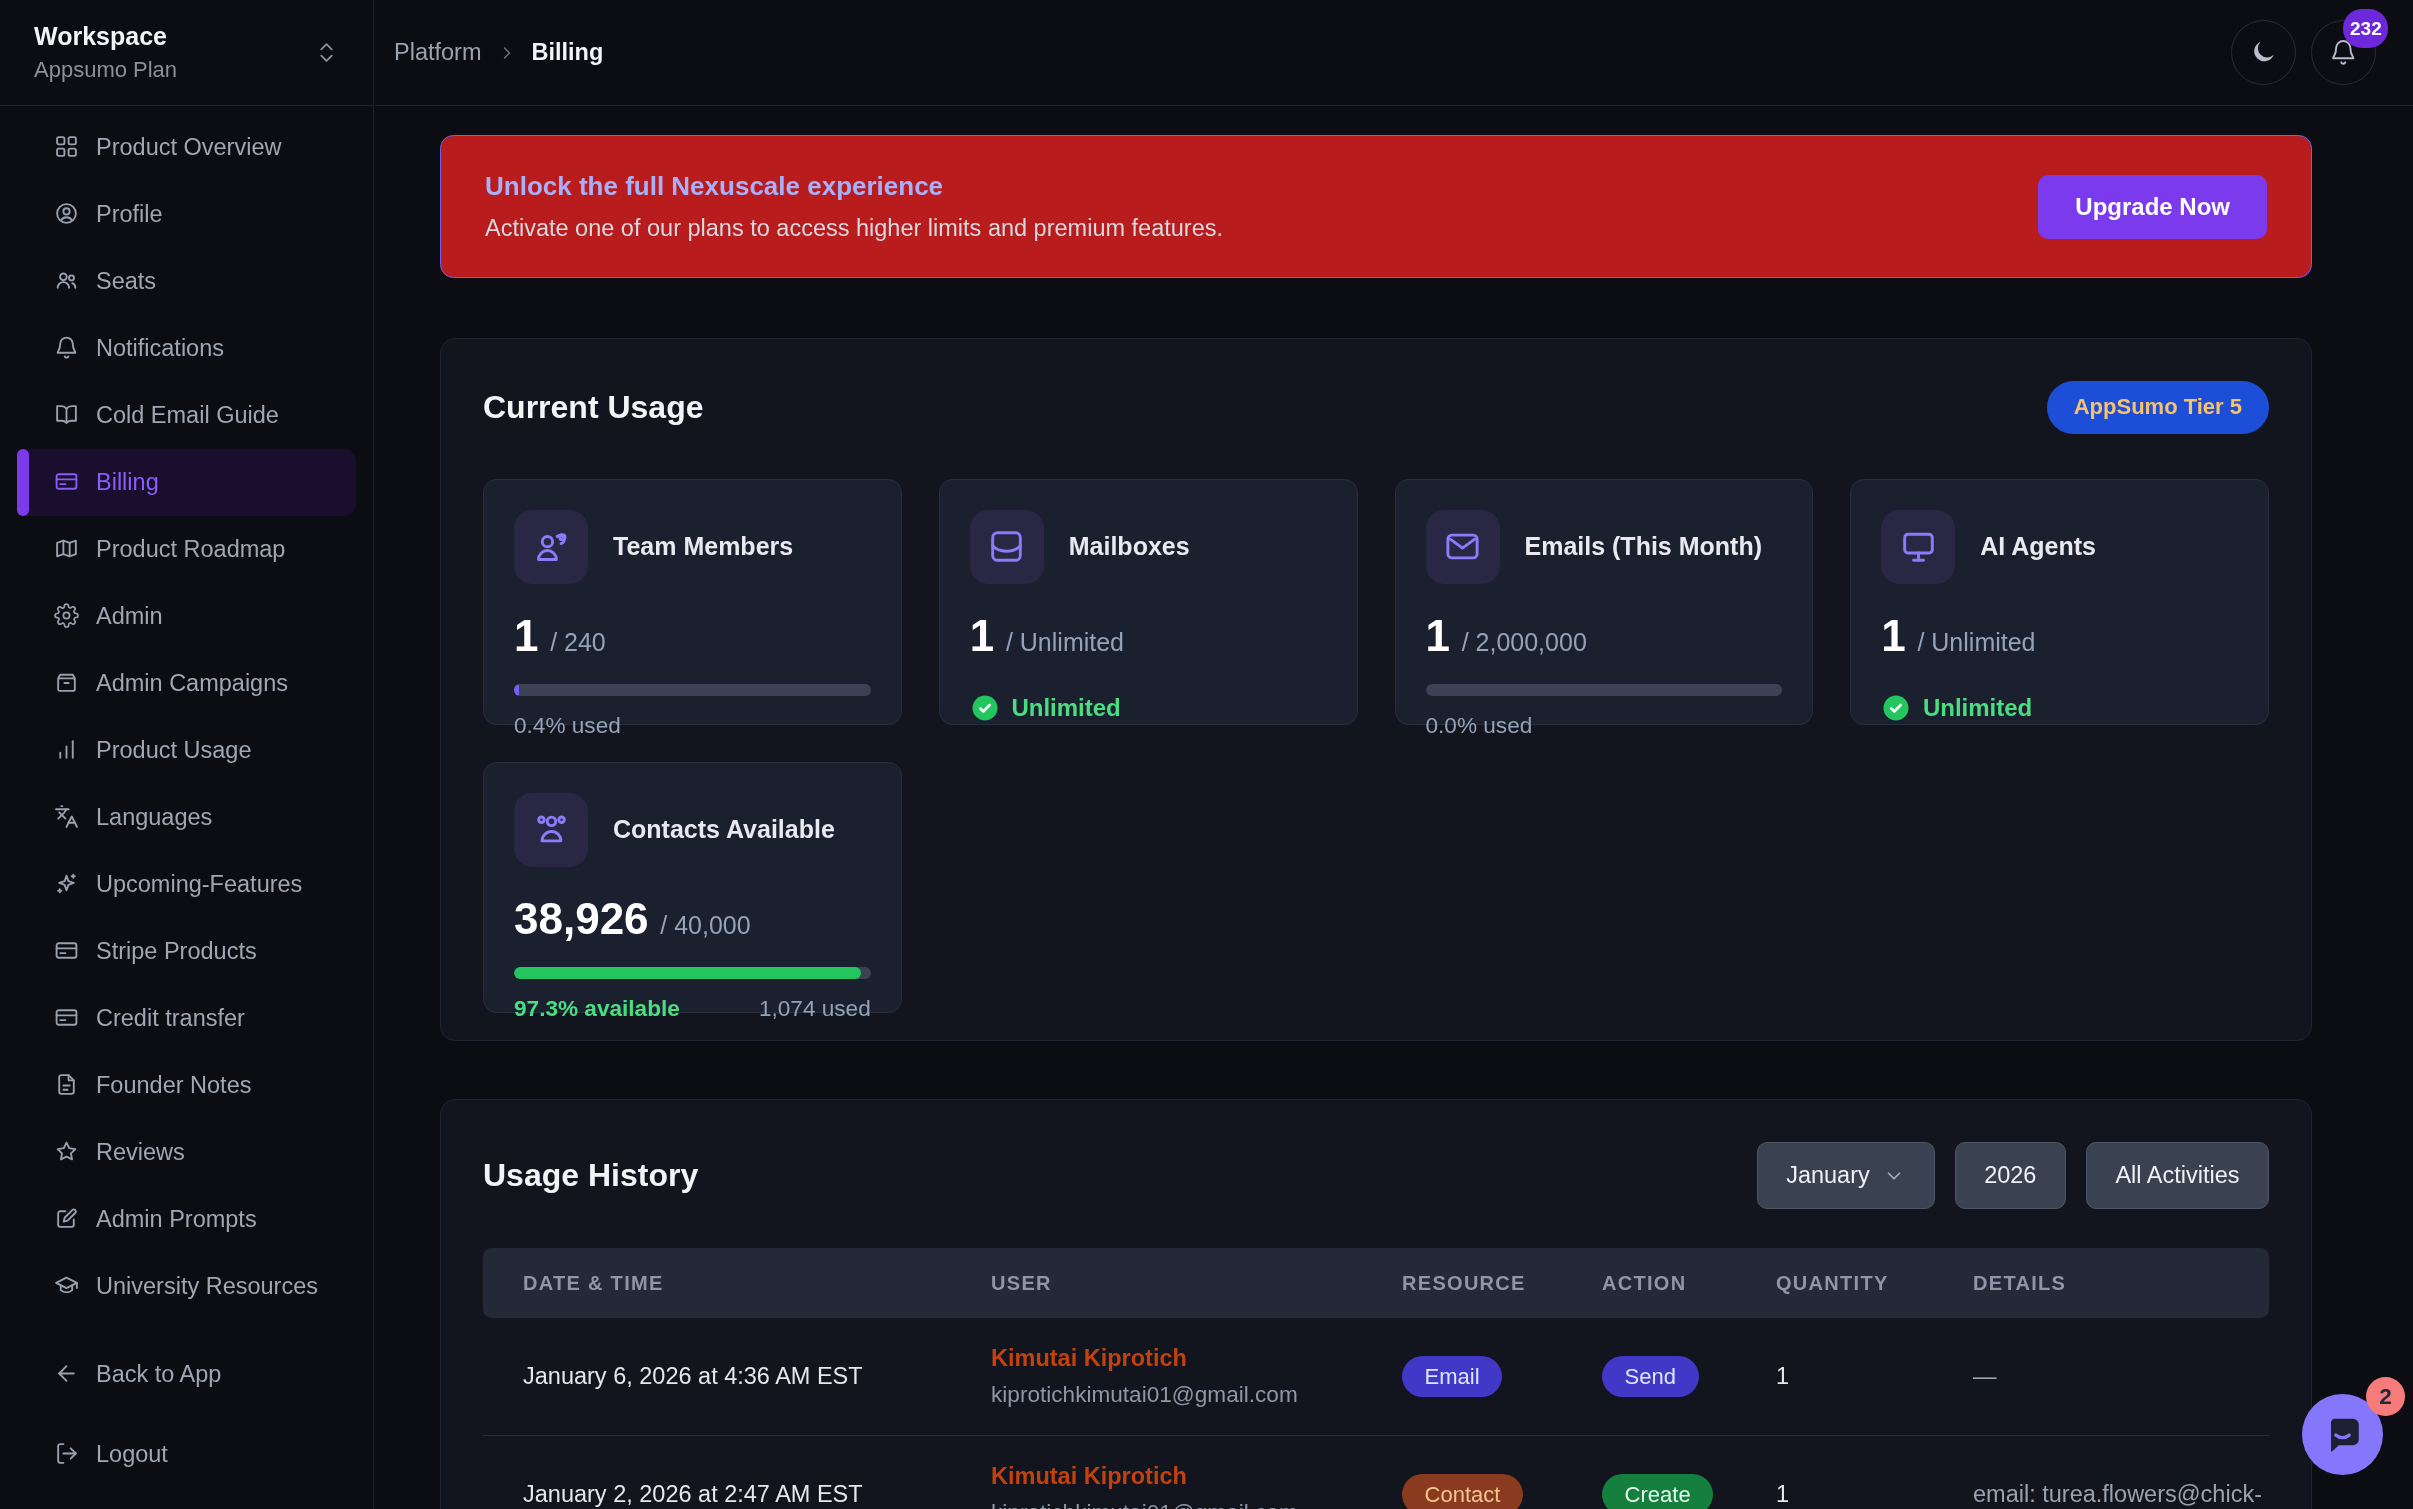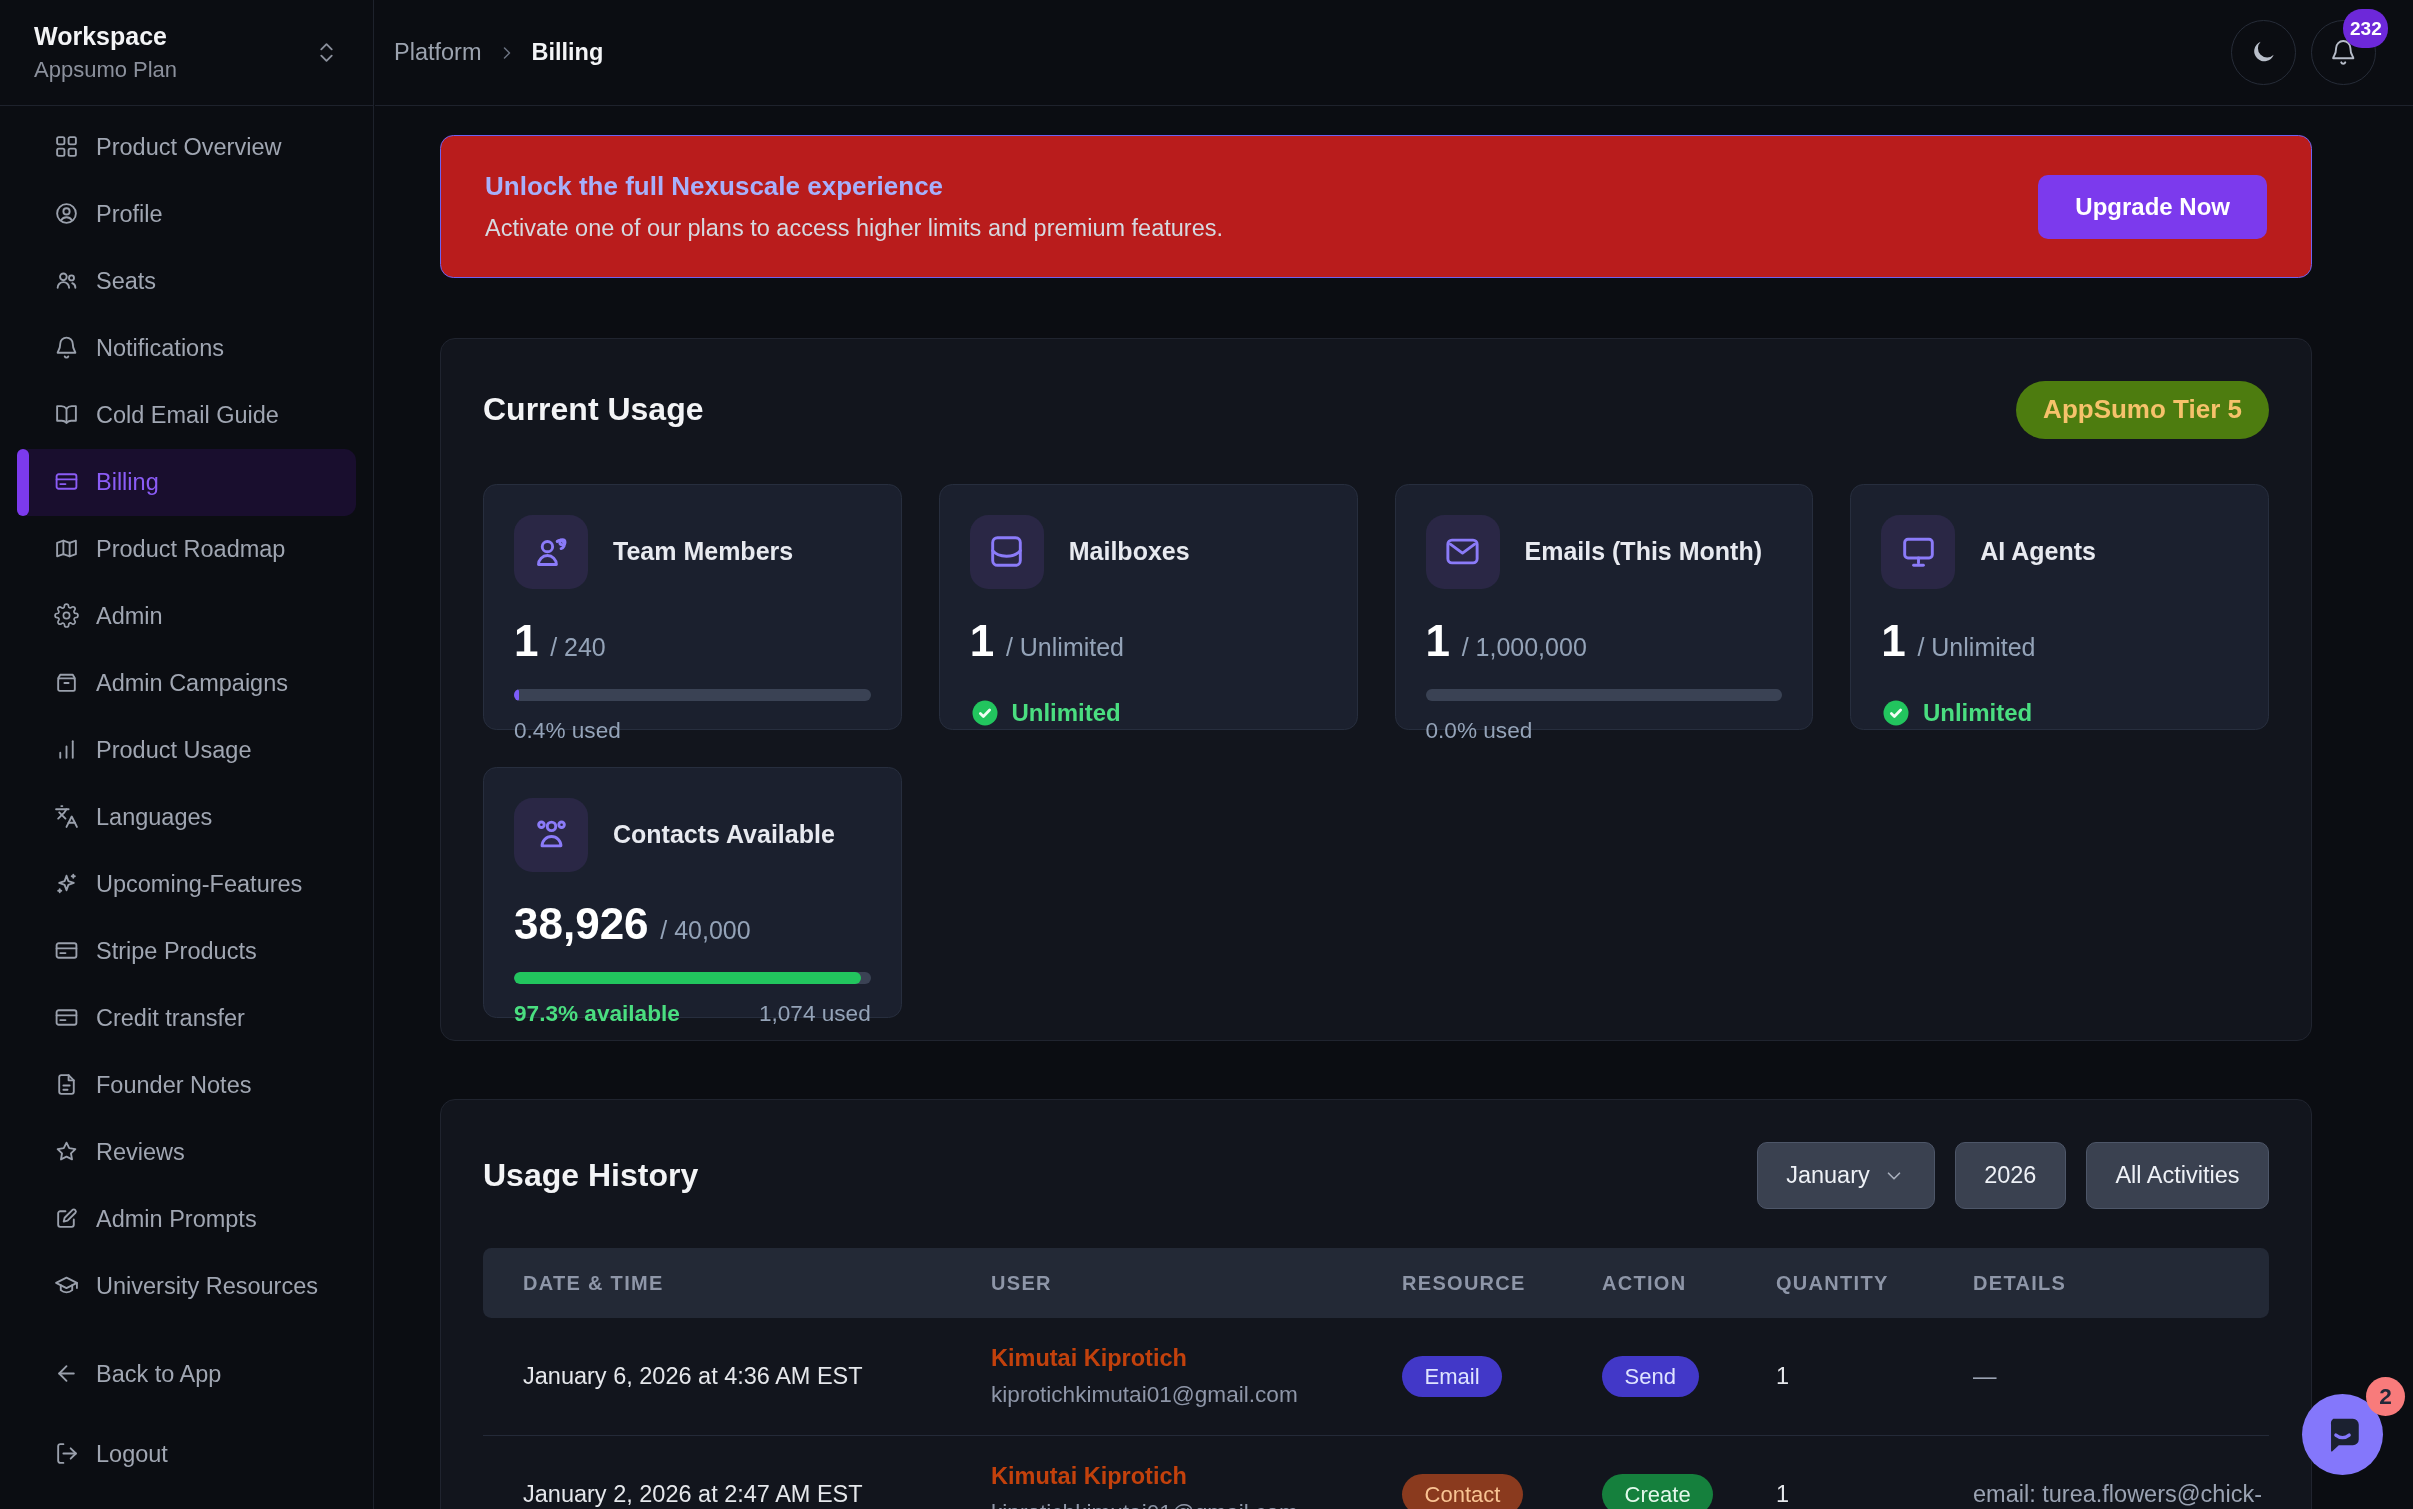--- a/index.html
+++ b/index.html
@@ -39,21 +39,21 @@
 
   .banner { position:absolute; left:65px; top:28px; width:1872px; height:143px; border:1.7px solid #6e62f0; border-radius:13.4px; background:#b91c1c; display:flex; align-items:center; padding:0 44px; }
   .banner-title { font-size:26px; font-weight:700; color:#a7b0fb; }
   .banner-sub { font-size:23.5px; color:#d6d9e0; margin-top:13.4px; }
   .cta-btn { margin-left:auto; height:64px; padding:0 37px; background:#7c3aed; border:none; border-radius:10px; color:#fff; font-size:24px; font-weight:600; font-family:"Liberation Sans", sans-serif; cursor:pointer; }
 
   .panel { position:absolute; left:65px; width:1872px; background:#12151d; border:0.8px solid #20242f; border-radius:15px; padding:42px; }
   .usage-panel { top:231px; height:703px; }
   .panel-head { display:flex; align-items:center; justify-content:space-between; }
   .panel-title { font-size:32px; font-weight:700; color:#f3f4f6; }
-  .tier-badge { padding:13.4px 27px; border-radius:838px; background:#4d7c0f; color:#f6c26b; font-size:26px; font-weight:600; }
+  .tier-badge { padding:13.4px 27px; border-radius:838px; background:#1d4ed8; color:#f6c26b; font-size:22px; font-weight:600; }
 
   .cards { margin-top:45px; display:grid; grid-template-columns:repeat(4, 1fr); gap:37px; }
   .card { background:#1b202e; border:0.8px solid #272e3e; border-radius:13.4px; padding:30px; height:246px; }
   .card.tall { height:251px; }
   .cards-row2 { margin-top:37px; width:calc((100% - 111px) / 4); }
   .card-head { display:flex; align-items:center; gap:25px; }
   .card-icon { width:74px; height:74px; border-radius:18.4px; background:#2a2745; display:flex; align-items:center; justify-content:center; color:#8b7bf9; flex:0 0 auto; }
   .card-title { font-size:25px; font-weight:600; color:#e8eaf0; }
   .card-value { margin-top:27px; display:flex; align-items:baseline; gap:11.7px; }
   .cv-num { font-size:44px; font-weight:700; color:#ffffff; }
@@ -416,21 +416,21 @@
             <span class="card-icon">
                 <svg width="39" height="39" viewBox="0 0 24 24" fill="none" stroke="currentColor" stroke-width="1.8" stroke-linecap="round" stroke-linejoin="round">
                   <rect x="3" y="5" width="18" height="14" rx="2.5"></rect>
                   <path d="m4.5 7.5 7.5 5.5 7.5-5.5"></path>
                 </svg>
               </span>
             <span class="card-title">Emails (This Month)</span>
           </div>
           <div class="card-value">
             <span class="cv-num">1</span>
-            <span class="cv-den">/ 1,000,000</span>
+            <span class="cv-den">/ 2,000,000</span>
           </div>
           <div class="bar">
               <div class="bar-fill purple" style="width: 0%;"></div>
             </div>
           <div class="caption">0.0% used</div>
         </div>
 
         <div class="card">
           <div class="card-head">
             <span class="card-icon">

